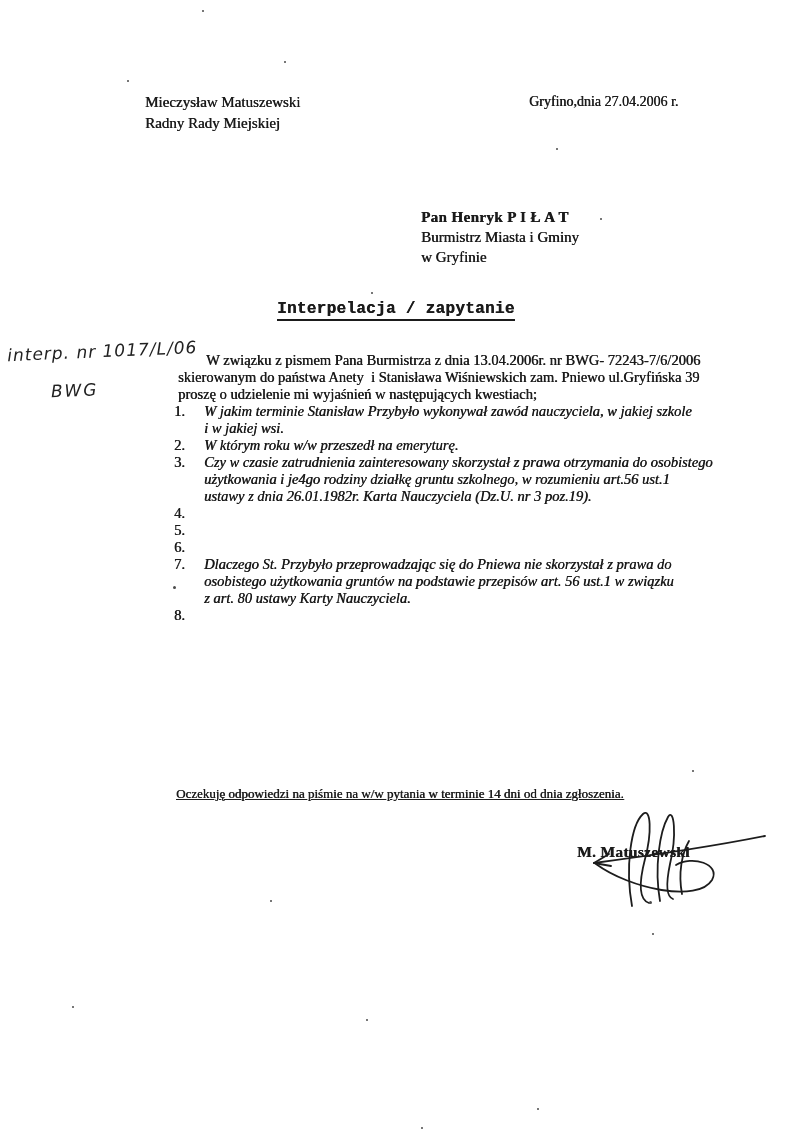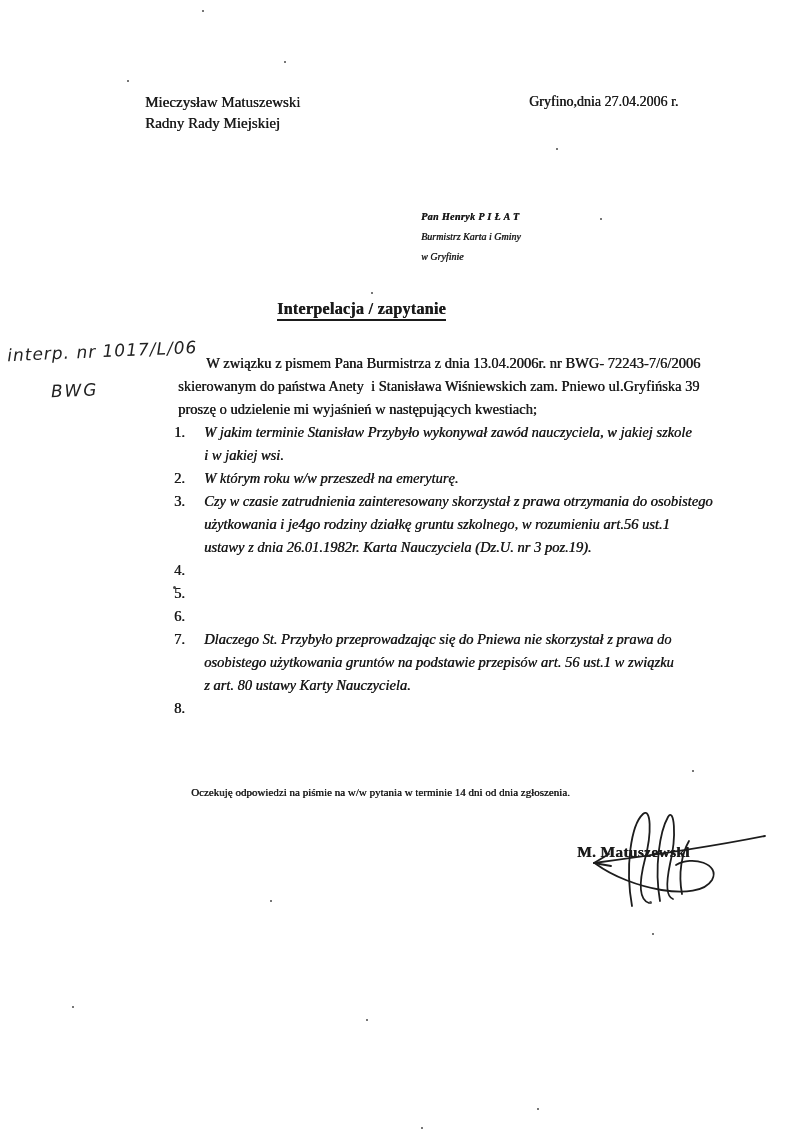--- a/index.html
+++ b/index.html
@@ -10,49 +10,49 @@
     color:#1b1b1b;
     position:relative;
     overflow:hidden;
   }
   .page{position:absolute;inset:0;width:800px;height:899px;background:#fff;}
   .ink{color:#1b1b1b;text-shadow:0.4px 0 0 currentColor;}
 
   .sender{position:absolute;left:145px;top:92px;font-size:15px;line-height:21px;}
   .dateline{position:absolute;left:529px;top:94px;font-size:14px;}
 
-  .recipient{position:absolute;left:421px;top:207px;font-size:10px;line-height:20px;font-style:italic;}
+  .recipient{position:absolute;left:421px;top:207px;font-size:15px;line-height:20px;}
   .recipient .r1{font-weight:bold;letter-spacing:0.4px;}
 
   .subject{
     position:absolute;left:277px;top:300px;
     font-size:16px;font-weight:bold;
     border-bottom:2px solid #1b1b1b;
-    padding-bottom:1px;letter-spacing:0.3px;
+    padding-bottom:1px;letter-spacing:0.3px;font-family:Liberation Mono, monospace;
   }
 
   .margin-note{
     position:absolute;left:8px;top:341px;
     font-family:"DejaVu Sans",sans-serif;
     font-style:italic;font-size:17px;
     transform:rotate(-2.5deg);
     color:#222;letter-spacing:1px;
     line-height:20px;white-space:nowrap;
   }
   .margin-note .bwg{display:block;margin:18px 0 0 42px;letter-spacing:2px;}
 
   .body-block{position:absolute;left:174px;top:352px;width:606px;
-    font-size:14.5px;line-height:23px;}
+    font-size:14.5px;line-height:17px;}
   .intro{white-space:pre;text-indent:28px;margin:0 0 0 4px;}
   .items{margin-top:0;}
   .item{display:flex;align-items:flex-start;}
   .item .num{flex:none;width:30px;}
   .item .txt{white-space:pre;font-style:italic;}
 
-  .closing{position:absolute;left:191px;top:786px;font-size:11px;white-space:pre;}
+  .closing{position:absolute;left:176px;top:786px;font-size:13px;white-space:pre;text-decoration:underline;}
 
   .sig-name{position:absolute;left:577px;top:843px;font-size:15.5px;font-weight:bold;letter-spacing:0.3px;}
   .sig-scribble{position:absolute;left:570px;top:803px;width:210px;height:115px;pointer-events:none;}
 
   .speck{position:absolute;width:2px;height:2px;background:#4a4a4a;border-radius:50%;}
   .speck.big{width:3px;height:3px;}
 </style>
 </head>
 <body>
 
@@ -60,21 +60,21 @@
 
   <div class="sender ink">
     <div>Mieczysław Matuszewski</div>
     <div>Radny Rady Miejskiej</div>
   </div>
 
   <div class="dateline ink">Gryfino,dnia 27.04.2006 r.</div>
 
   <div class="recipient ink">
     <div class="r1">Pan  Henryk  P I Ł A T</div>
-    <div>Burmistrz  Karta i Gminy</div>
+    <div>Burmistrz  Miasta i Gminy</div>
     <div>w Gryfinie</div>
   </div>
 
   <div class="subject ink">Interpelacja / zapytanie</div>
 
   <div class="margin-note">
     <span>interp. nr 1017/L/06</span>
     <span class="bwg">BWG</span>
   </div>
 

